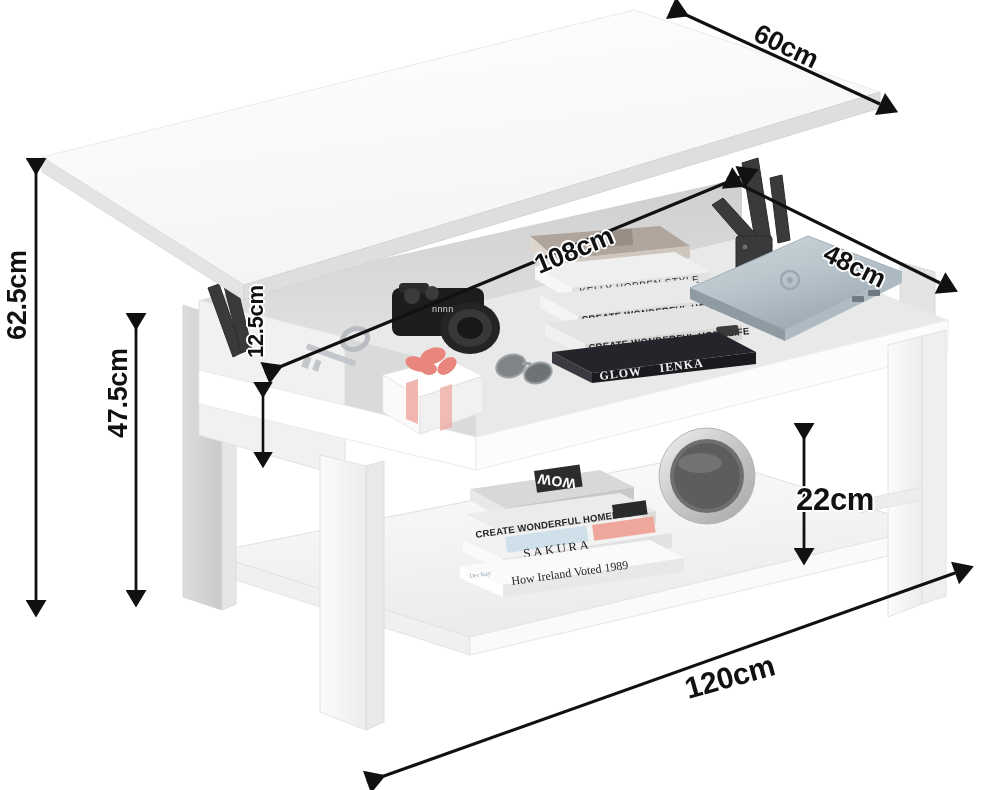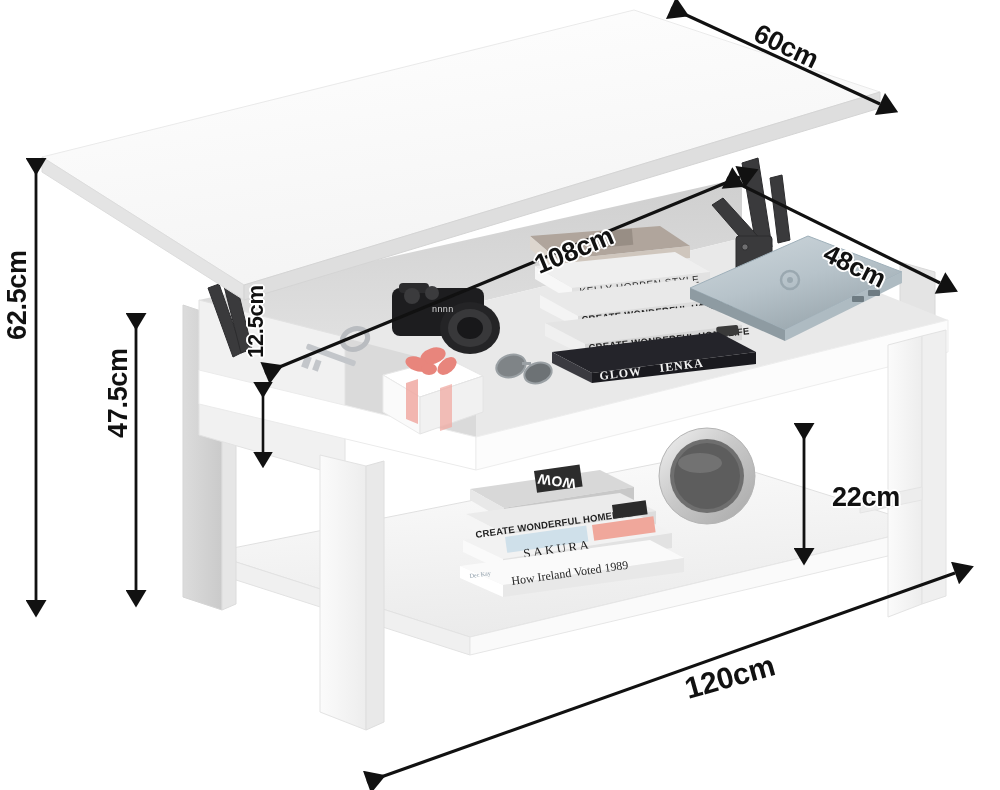--- a/index.html
+++ b/index.html
@@ -36,21 +36,21 @@
        1px 1px 0 #fff, -1px -1px 0 #fff, 1px -1px 0 #fff, -1px 1px 0 #fff;
     user-select: none;
   }
   #lbl-60cm   { left: 762px; top: 18px;  font-size: 27px; transform: rotate(25.5deg); transform-origin: left top; }
   #lbl-108cm  { left: 530px; top: 252px; font-size: 27px; transform: rotate(-22.5deg); transform-origin: left top; }
   #lbl-48cm   { left: 832px; top: 238px; font-size: 26px; transform: rotate(26deg); transform-origin: left top; }
   #lbl-120cm  { left: 681px; top: 673px; font-size: 30px; transform: rotate(-15.5deg); transform-origin: left top; }
   #lbl-625cm  { left: 2px;   top: 340px; font-size: 27px; transform: rotate(-90deg); transform-origin: left top; }
   #lbl-475cm  { left: 103px; top: 438px; font-size: 27px; transform: rotate(-90deg); transform-origin: left top; }
   #lbl-125cm  { left: 243px; top: 358px; font-size: 22px; transform: rotate(-90deg); transform-origin: left top; }
-  #lbl-22cm   { left: 832px; top: 482px; font-size: 27px; }
+  #lbl-22cm   { left: 796px; top: 482px; font-size: 31px; }
 </style>
 </head>
 <body>
 
 <div id="stage">
 
   <svg id="scene" viewBox="0 0 1000 790">
     <defs>
       <linearGradient id="gTopFace" x1="0" y1="0" x2="0.4" y2="1">
         <stop offset="0%" stop-color="#ffffff"></stop>

